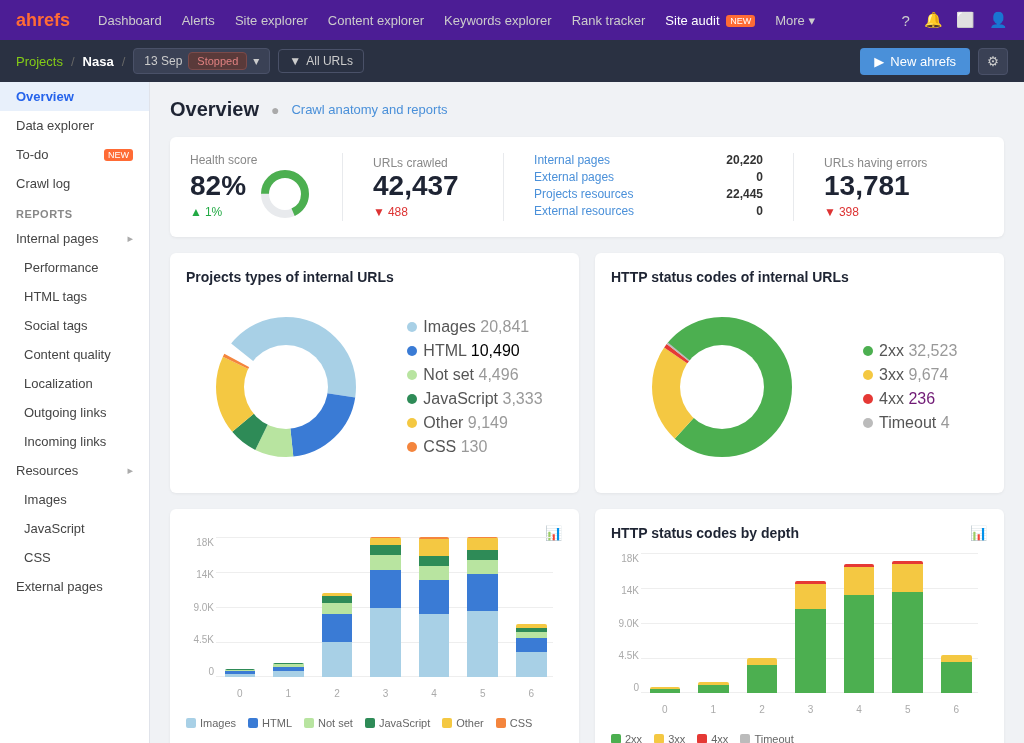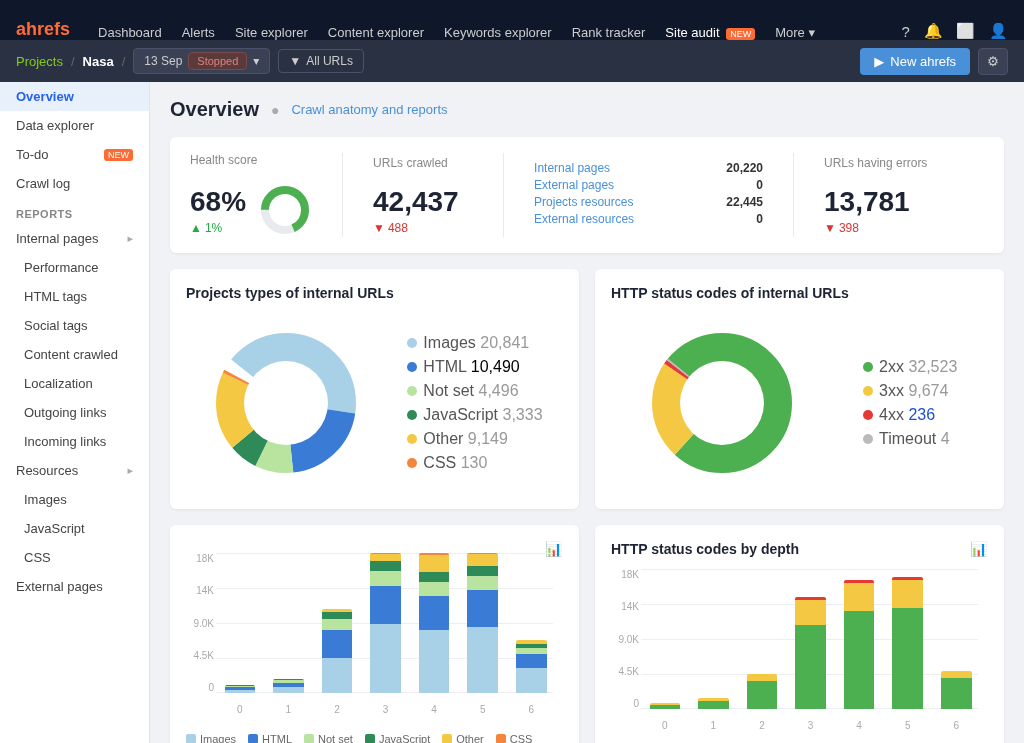--- a/index.html
+++ b/index.html
@@ -1,19 +1,19 @@
 <!DOCTYPE html>
 <html><head>
   <meta charset="utf-8">
   <style>
     * { box-sizing: border-box; margin: 0; padding: 0; }
     body { font-family: -apple-system, BlinkMacSystemFont, 'Segoe UI', sans-serif; font-size: 13px; background: #f0f2f5; color: #333; }
 
     
-    .top-nav { background: #0f172a; color: #ccc; display: flex; align-items: flex-end; padding: 0 16px; height: 40px; gap: 20px; }
+    .top-nav { background: #4c1d95; color: #ccc; display: flex; align-items: center; padding: 0 16px; height: 40px; gap: 20px; }
     .top-nav .logo { color: #ff6b35; font-weight: 900; font-size: 18px; margin-right: 8px; }
     .top-nav a { color: #ccc; text-decoration: none; font-size: 13px; }
     .top-nav .active-nav { color: #fff; }
     .top-nav .new-badge { background: #ff6b35; color: #fff; font-size: 9px; padding: 1px 4px; border-radius: 3px; margin-left: 3px; vertical-align: middle; }
     .top-nav .right-icons { margin-left: auto; display: flex; gap: 14px; align-items: center; }
     .top-nav .right-icons span { cursor: pointer; color: #ccc; font-size: 15px; }
 
     
     .breadcrumb-bar { background: #2a3142; color: #ccc; display: flex; align-items: center; padding: 0 16px; height: 42px; gap: 8px; }
     .breadcrumb-bar .crumb { color: #84cc16; font-size: 13px; }
@@ -42,21 +42,21 @@
     .content { flex: 1; overflow-y: auto; padding: 16px 20px; background: #f0f2f5; }
 
     
     .page-header { display: flex; align-items: center; gap: 12px; margin-bottom: 16px; }
     .page-header h1 { font-size: 20px; font-weight: 700; color: #1e2433; }
     .page-header .sub-link { color: #4a90d9; font-size: 13px; cursor: pointer; display: flex; align-items: center; gap: 4px; }
 
     
     .stats-row { display: flex; background: #fff; border-radius: 6px; padding: 16px 20px; margin-bottom: 16px; gap: 30px; align-items: center; box-shadow: 0 1px 3px rgba(0,0,0,0.06); }
     .stat-block { min-width: 100px; }
-    .stat-label { font-size: 12px; color: #888; margin-bottom: 16px; }
+    .stat-label { font-size: 12px; color: #888; margin-bottom: 0; }
     .stat-value { font-size: 28px; font-weight: 700; color: #1e2433; }
     .stat-change { font-size: 12px; margin-top: 3px; display: flex; align-items: center; gap: 3px; }
     .stat-change.up { color: #22aa44; }
     .stat-change.down { color: #dd3333; }
     .stat-divider { width: 1px; background: #e8eaed; align-self: stretch; }
     .urls-crawled-detail { flex: 1; }
     .url-detail-row { display: flex; justify-content: space-between; font-size: 12px; margin-bottom: 3px; align-items: center; }
     .url-detail-label { color: #4a90d9; cursor: pointer; }
     .url-detail-value { font-weight: 600; color: #333; }
     .urls-having-errors { min-width: 160px; }
@@ -149,21 +149,21 @@
     <div class="sidebar-item sub">
       <span>Performance</span>
     </div>
     <div class="sidebar-item sub">
       <span>HTML tags</span>
     </div>
     <div class="sidebar-item sub">
       <span>Social tags</span>
     </div>
     <div class="sidebar-item sub">
-      <span>Content crawled</span>
+      <span>Content quality</span>
     </div>
     <div class="sidebar-item sub">
       <span>Localization</span>
     </div>
     <div class="sidebar-item sub">
       <span>Outgoing links</span>
     </div>
     <div class="sidebar-item sub">
       <span>Incoming links</span>
     </div>
@@ -192,21 +192,21 @@
       <span style="color:#aaa; font-size:14px;">●</span>
       <span class="sub-link">Crawl anatomy and reports</span>
     </div>
 
     <div class="stats-row">
 
       <div class="stat-block">
         <div class="stat-label">Health score</div>
         <div style="display:flex; align-items:center; gap:12px;">
           <div>
-            <div class="stat-value">68%</div>
+            <div class="stat-value">82%</div>
             <div class="stat-change up">▲ <span>1%</span></div>
           </div>
 
           <svg width="54" height="54" viewBox="0 0 54 54">
             <circle cx="27" cy="27" r="20" fill="none" stroke="#e8eaed" stroke-width="8"></circle>
             <circle cx="27" cy="27" r="20" fill="none" stroke="#4caf50" stroke-width="8" stroke-dasharray="85.5 39.8" stroke-dashoffset="31.4" transform="rotate(-90 27 27)"></circle>
             <circle cx="27" cy="27" r="10" fill="white"></circle>
           </svg>
         </div>
       </div>
@@ -316,21 +316,21 @@
             <div class="legend-item">
               <span class="legend-dot" style="background:#4caf50;"></span>
               <span>2xx <span style="color:#999;">32,523</span></span>
             </div>
             <div class="legend-item">
               <span class="legend-dot" style="background:#f4c842;"></span>
               <span>3xx <span style="color:#999;">9,674</span></span>
             </div>
             <div class="legend-item">
               <span class="legend-dot" style="background:#e53935;"></span>
-              <span>4xx <span style="color:#1d4ed8;">236</span></span>
+              <span>4xx <span style="color:#701a75;">236</span></span>
             </div>
             <div class="legend-item">
               <span class="legend-dot" style="background:#bbb;"></span>
               <span>Timeout <span style="color:#999;">4</span></span>
             </div>
           </div>
         </div>
       </div>
 
       <div class="chart-card">

